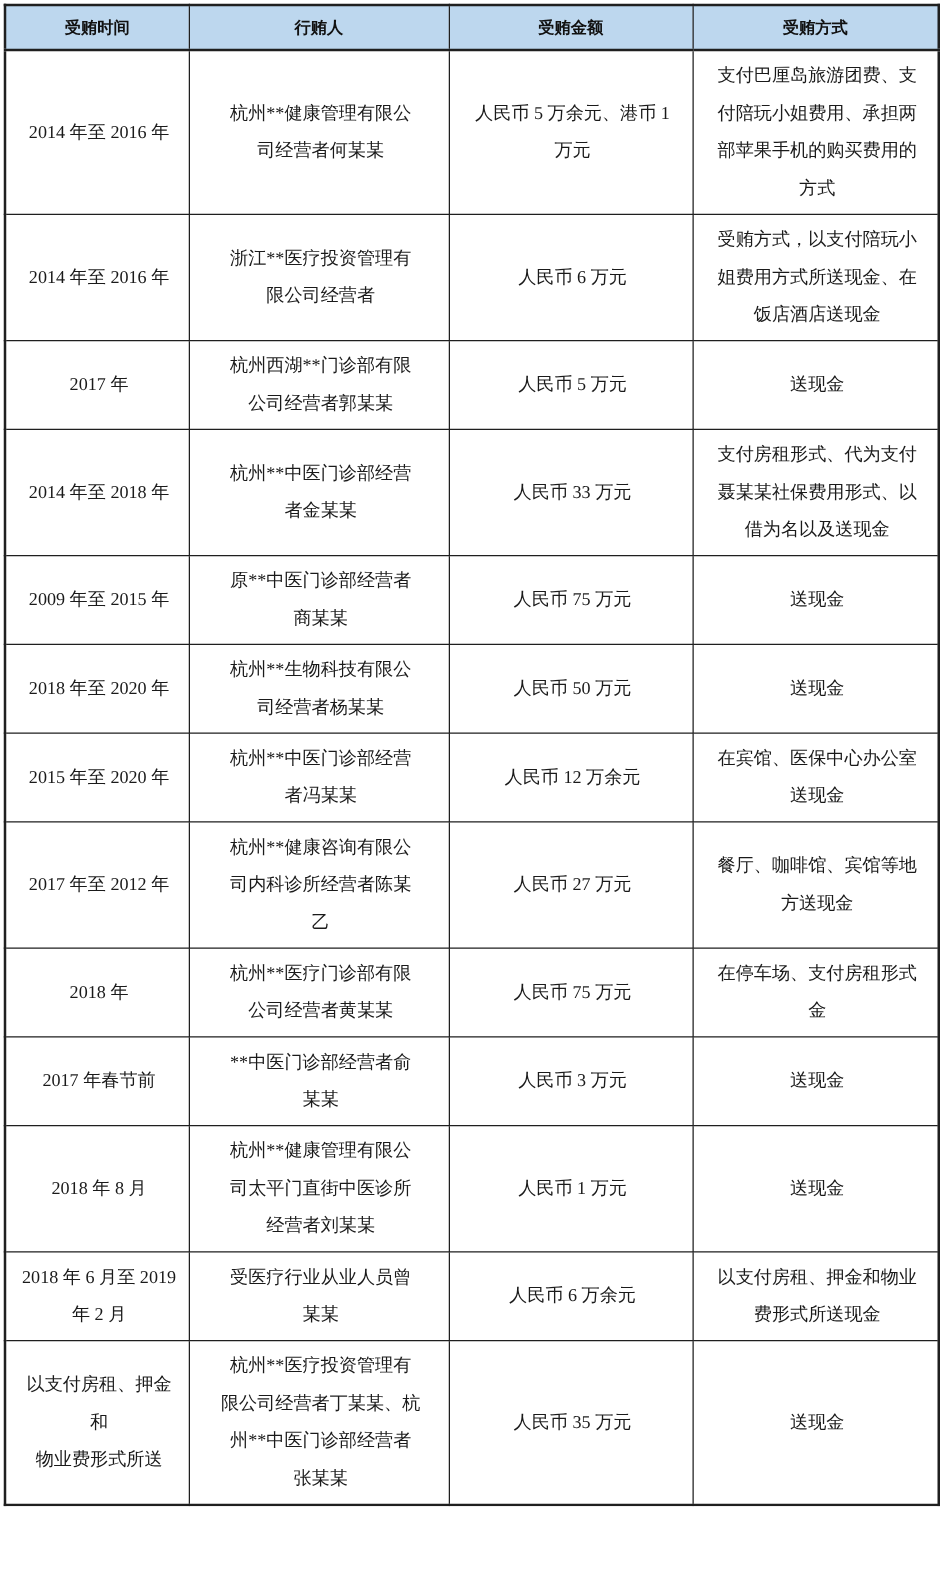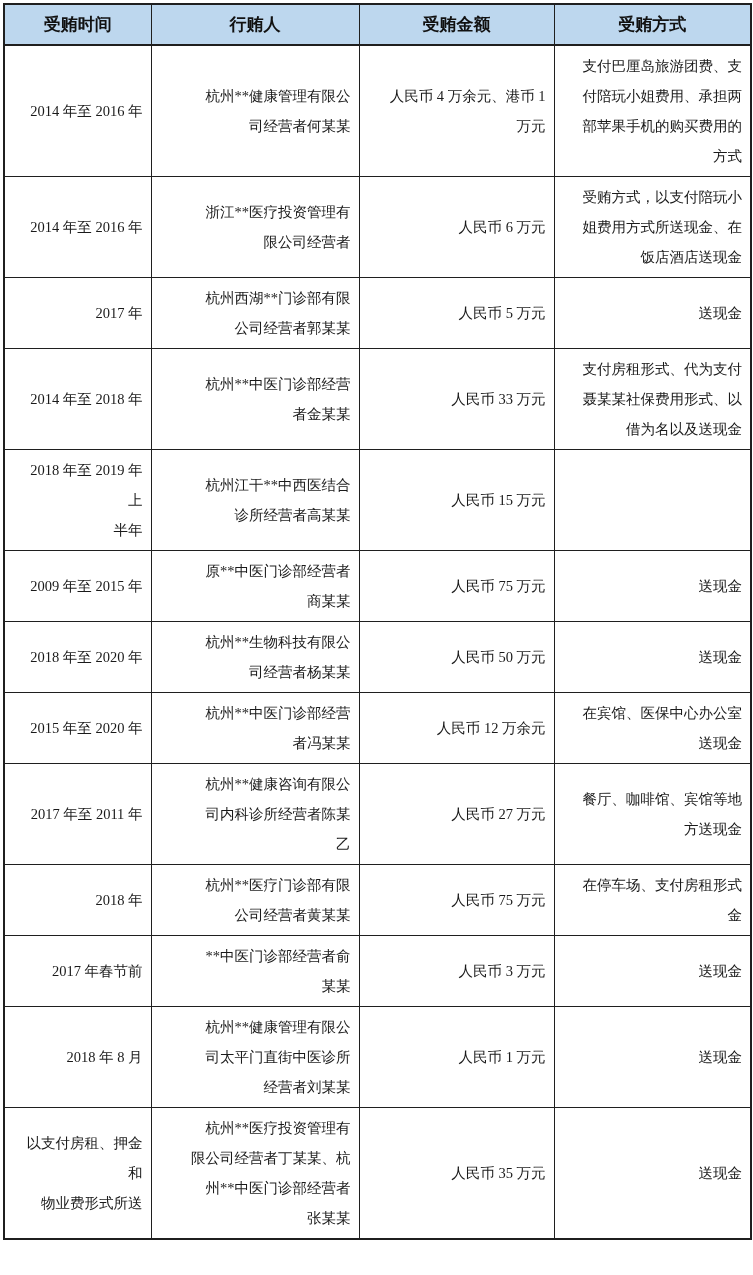--- a/index.html
+++ b/index.html
@@ -26,34 +26,34 @@
   }
   table.records col.c-time   { width: 147px; }
   table.records col.c-briber { width: 208px; }
   table.records col.c-amount { width: 195px; }
   table.records col.c-method { width: 197px; }
 
   table.records th {
     background: #BDD7EE;
     font-family: "Liberation Sans", "DejaVu Sans", sans-serif;
     font-weight: bold;
-    font-size: 17px;
+    font-size: 13px;
     color: #111111;
     text-align: center;
     padding: 8px 4px;
     border: 1px solid #1f1f1f;
     border-bottom: 2px solid #1f1f1f;
   }
   table.records td {
     border: 1px solid #1f1f1f;
     font-size: 14.5px;
     line-height: 30px;
     padding: 5px 8px 5px 11px;
     vertical-align: middle;
-    text-align: right;
+    text-align: center;
     white-space: pre-line;
     word-break: break-all;
     overflow: hidden;
   }
 </style>
 </head>
 <body>
 
 <div class="page">
   <table class="records">
@@ -69,21 +69,21 @@
         <th>行贿人</th>
         <th>受贿金额</th>
         <th>受贿方式</th>
       </tr>
     </thead>
     <tbody id="records-body">
         <tr>
           <td>2014 年至 2016 年</td>
           <td>杭州**健康管理有限公
 司经营者何某某</td>
-          <td>人民币 4 万余元、港币 1
+          <td>人民币 5 万余元、港币 1
 万元</td>
           <td>支付巴厘岛旅游团费、支
 付陪玩小姐费用、承担两
 部苹果手机的购买费用的
 方式</td>
         </tr>
         <tr>
           <td>2014 年至 2016 年</td>
           <td>浙江**医疗投资管理有
 限公司经营者</td>
@@ -102,28 +102,20 @@
         <tr>
           <td>2014 年至 2018 年</td>
           <td>杭州**中医门诊部经营
 者金某某</td>
           <td>人民币 33 万元</td>
           <td>支付房租形式、代为支付
 聂某某社保费用形式、以
 借为名以及送现金</td>
         </tr>
         <tr>
-          <td>2018 年至 2019 年上
-半年</td>
-          <td>杭州江干**中西医结合
-诊所经营者高某某</td>
-          <td>人民币 15 万元</td>
-          <td></td>
-        </tr>
-        <tr>
           <td>2009 年至 2015 年</td>
           <td>原**中医门诊部经营者
 商某某</td>
           <td>人民币 75 万元</td>
           <td>送现金</td>
         </tr>
         <tr>
           <td>2018 年至 2020 年</td>
           <td>杭州**生物科技有限公
 司经营者杨某某</td>
@@ -132,21 +124,21 @@
         </tr>
         <tr>
           <td>2015 年至 2020 年</td>
           <td>杭州**中医门诊部经营
 者冯某某</td>
           <td>人民币 12 万余元</td>
           <td>在宾馆、医保中心办公室
 送现金</td>
         </tr>
         <tr>
-          <td>2017 年至 2011 年</td>
+          <td>2017 年至 2012 年</td>
           <td>杭州**健康咨询有限公
 司内科诊所经营者陈某
 乙</td>
           <td>人民币 27 万元</td>
           <td>餐厅、咖啡馆、宾馆等地
 方送现金</td>
         </tr>
         <tr>
           <td>2018 年</td>
           <td>杭州**医疗门诊部有限
@@ -164,20 +156,29 @@
         </tr>
         <tr>
           <td>2018 年 8 月</td>
           <td>杭州**健康管理有限公
 司太平门直街中医诊所
 经营者刘某某</td>
           <td>人民币 1 万元</td>
           <td>送现金</td>
         </tr>
         <tr>
+          <td>2018 年 6 月至 2019
+年 2 月</td>
+          <td>受医疗行业从业人员曾
+某某</td>
+          <td>人民币 6 万余元</td>
+          <td>以支付房租、押金和物业
+费形式所送现金</td>
+        </tr>
+        <tr>
           <td>以支付房租、押金和
 物业费形式所送</td>
           <td>杭州**医疗投资管理有
 限公司经营者丁某某、杭
 州**中医门诊部经营者
 张某某</td>
           <td>人民币 35 万元</td>
           <td>送现金</td>
         </tr>
       </tbody>

